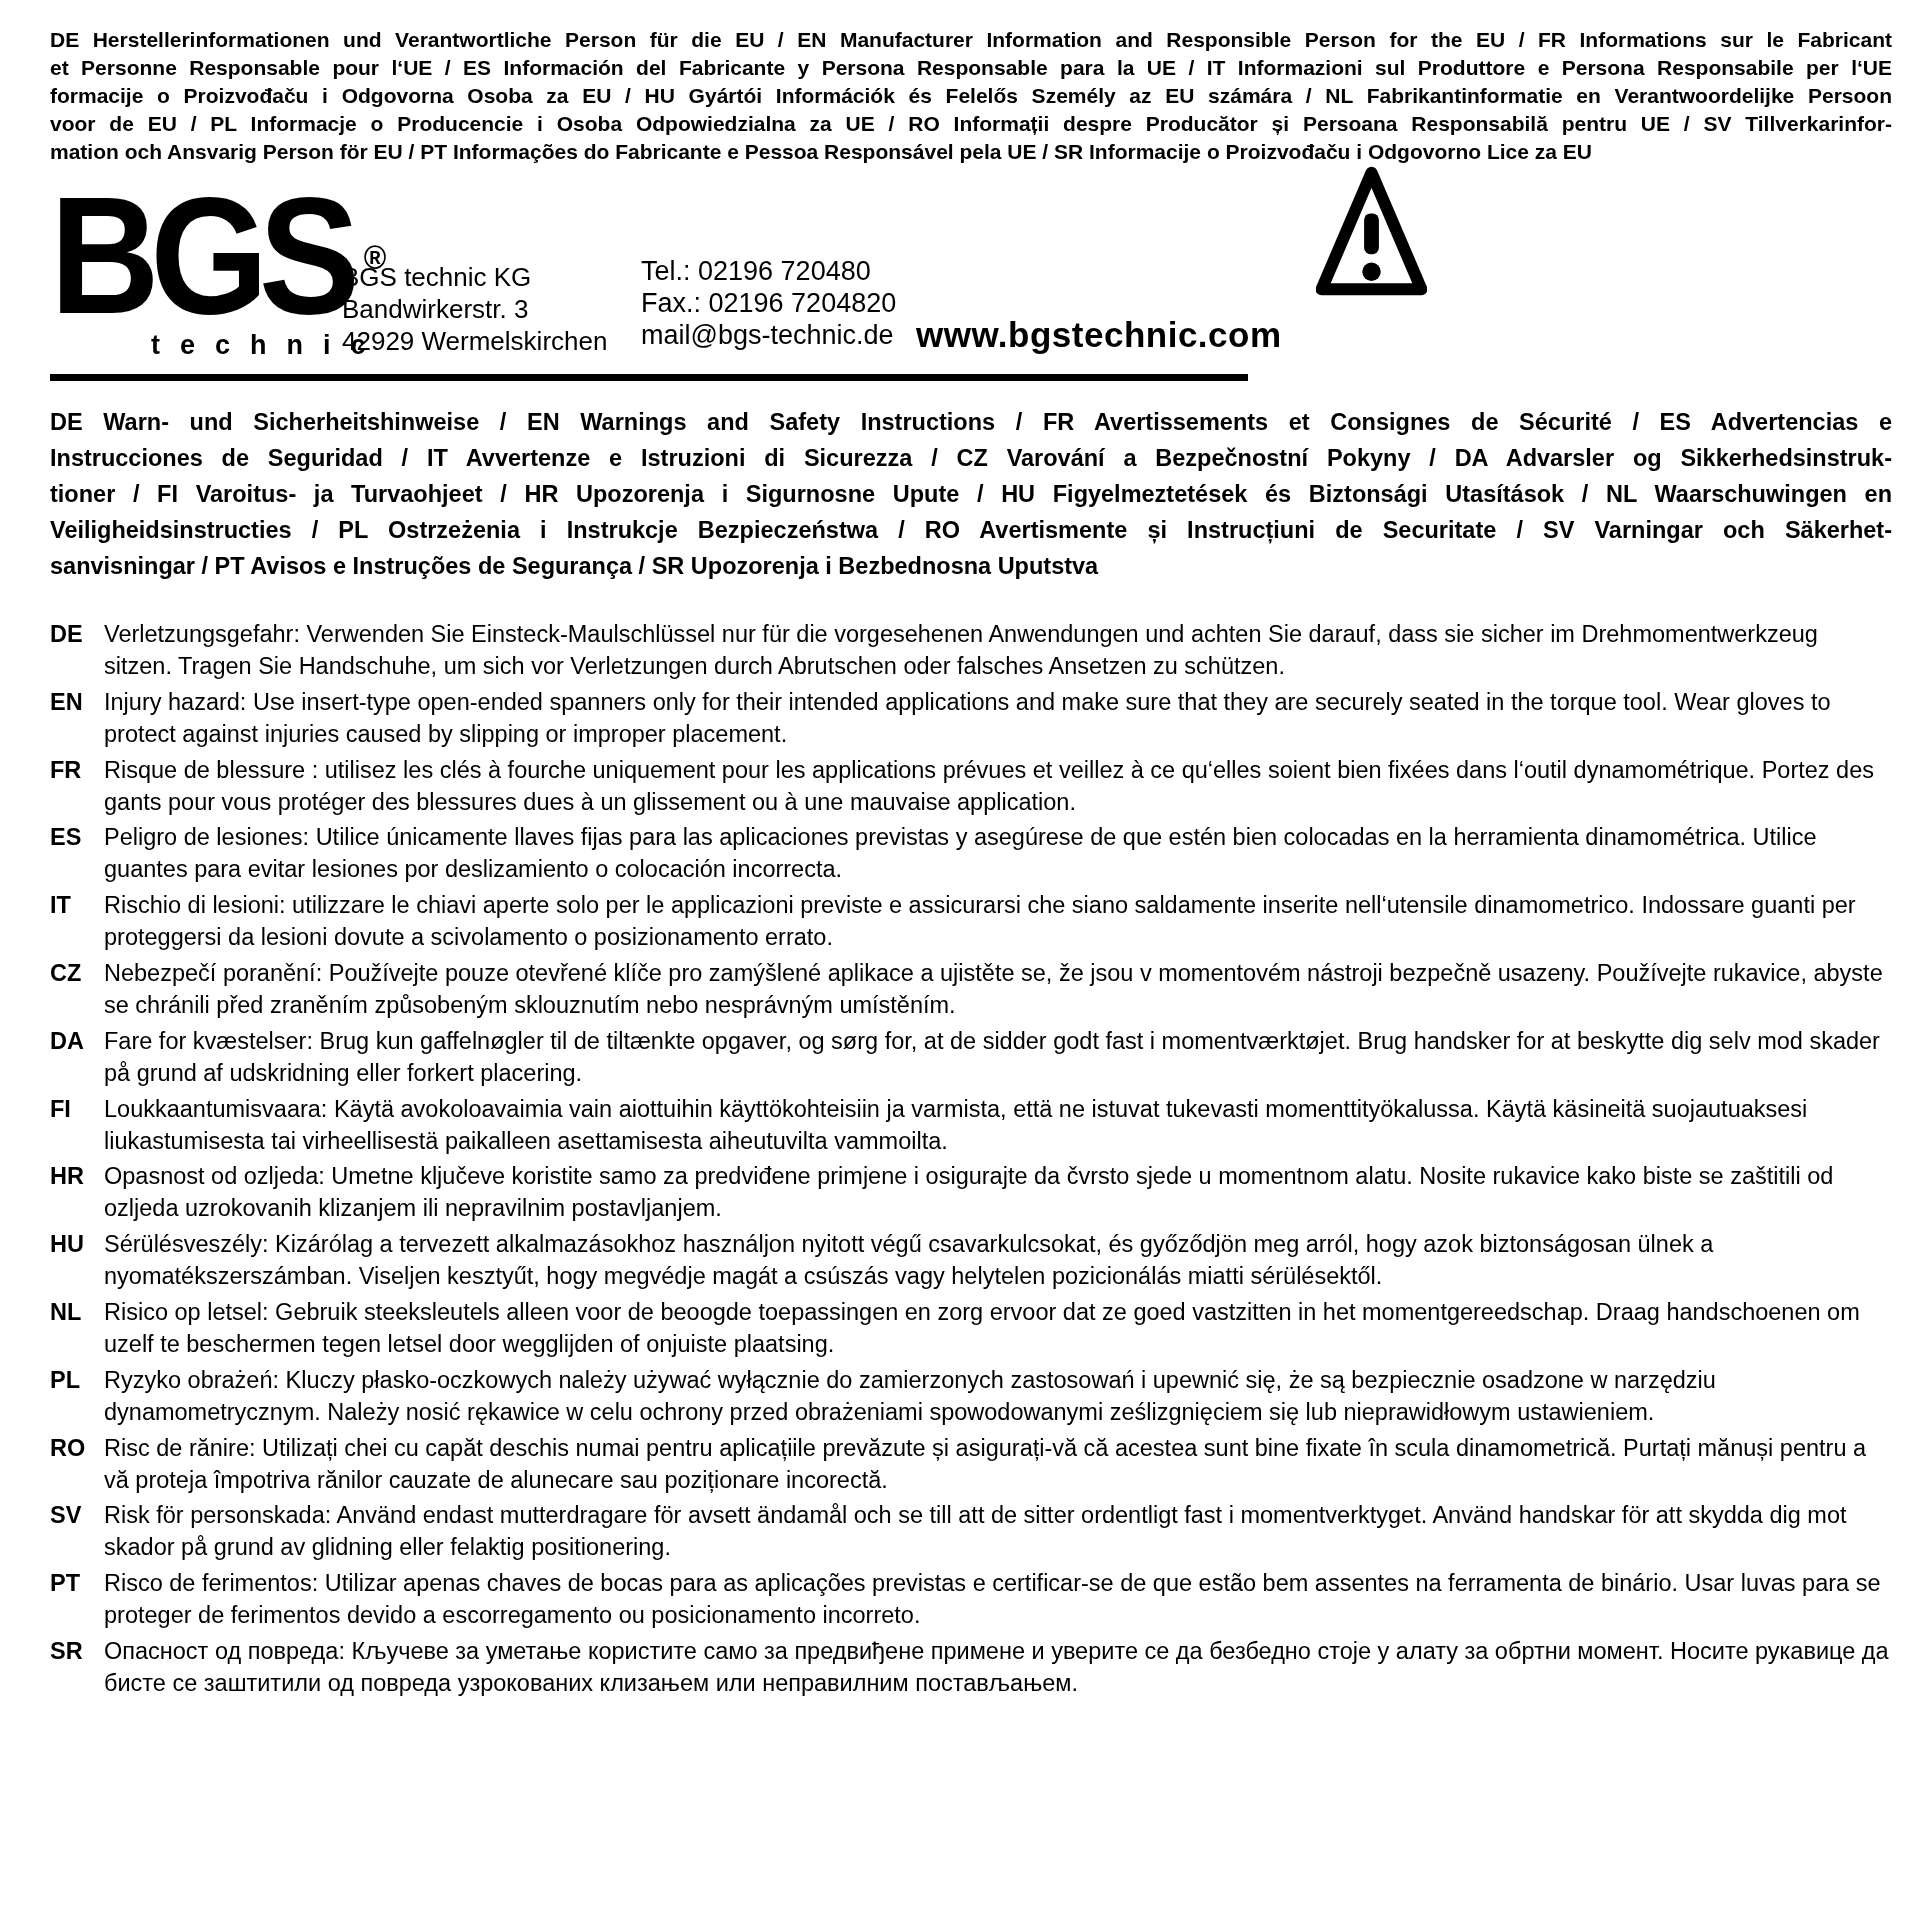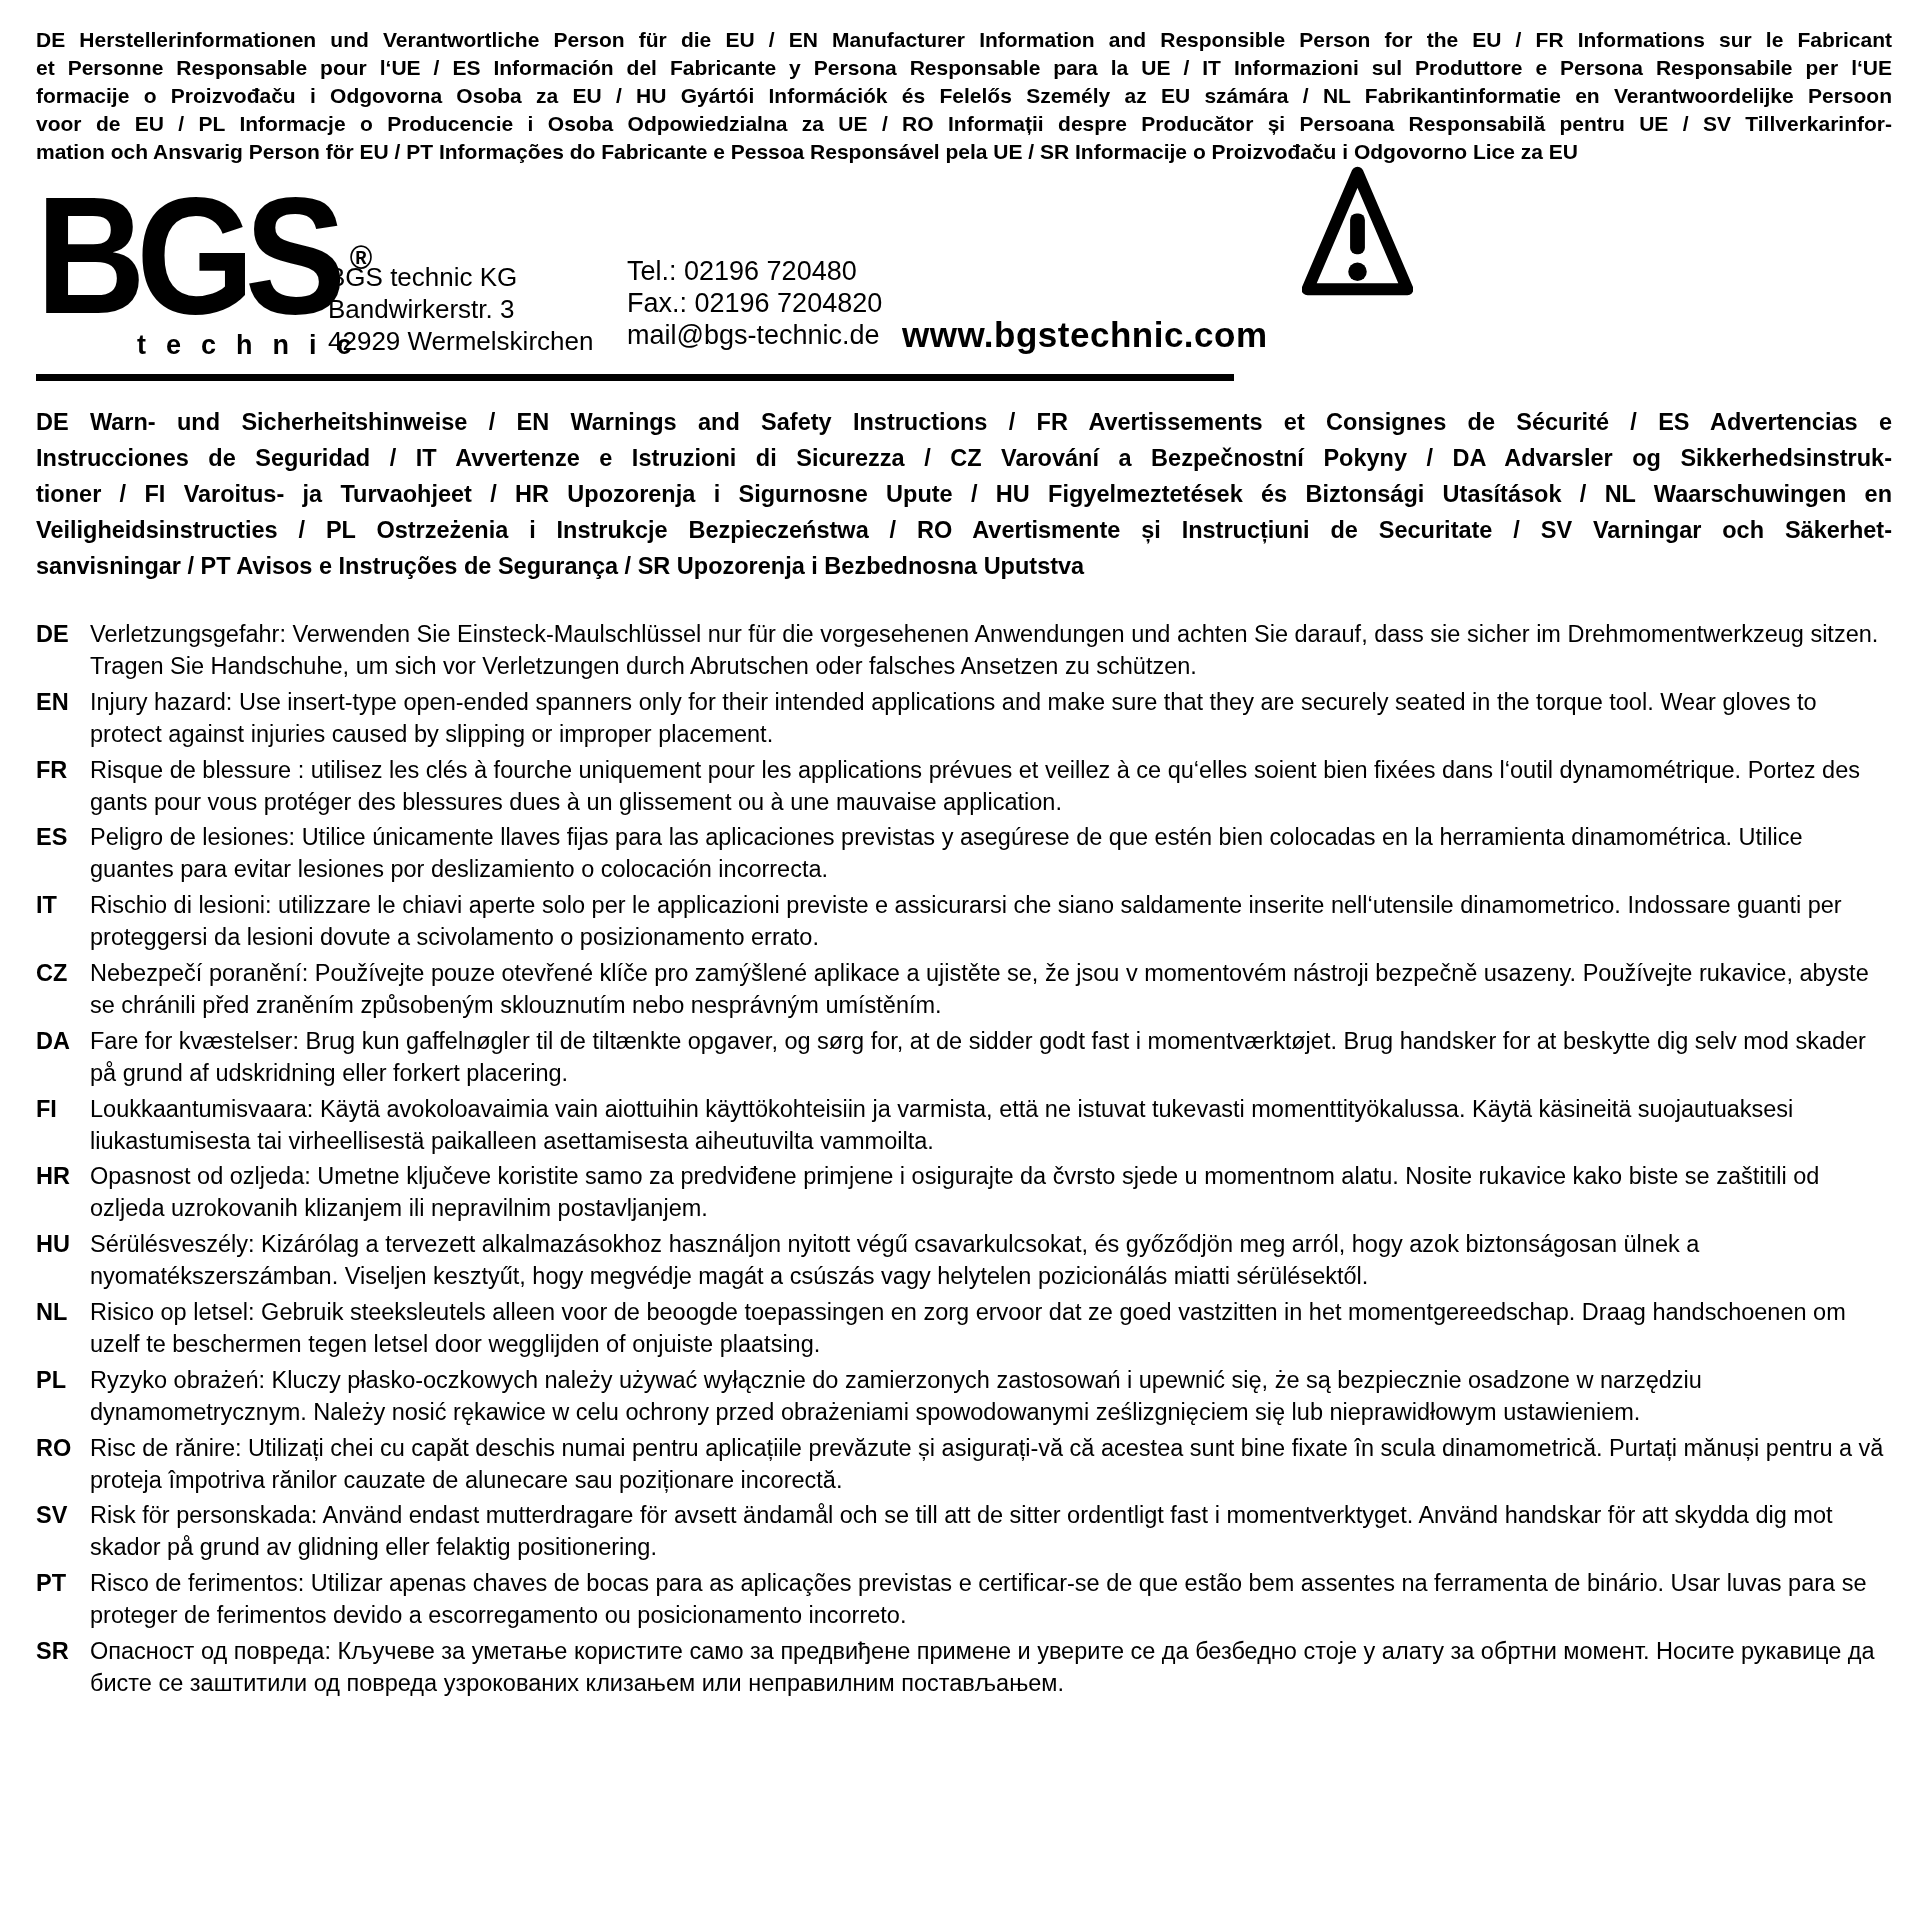--- a/index.html
+++ b/index.html
@@ -5,21 +5,21 @@
   html, body {
     margin: 0;
     padding: 0;
     background: #ffffff;
   }
   .page {
     position: relative;
     width: 1928px;
     height: 1928px;
     box-sizing: border-box;
-    padding: 26px 36px 0 36px;
+    padding: 26px 36px 0 50px;
     background: #ffffff;
     color: #000000;
     font-family: "Liberation Sans", sans-serif;
     overflow: hidden;
   }
   
   .top-header {
     font-weight: bold;
     font-size: 21px;
     line-height: 28px;

